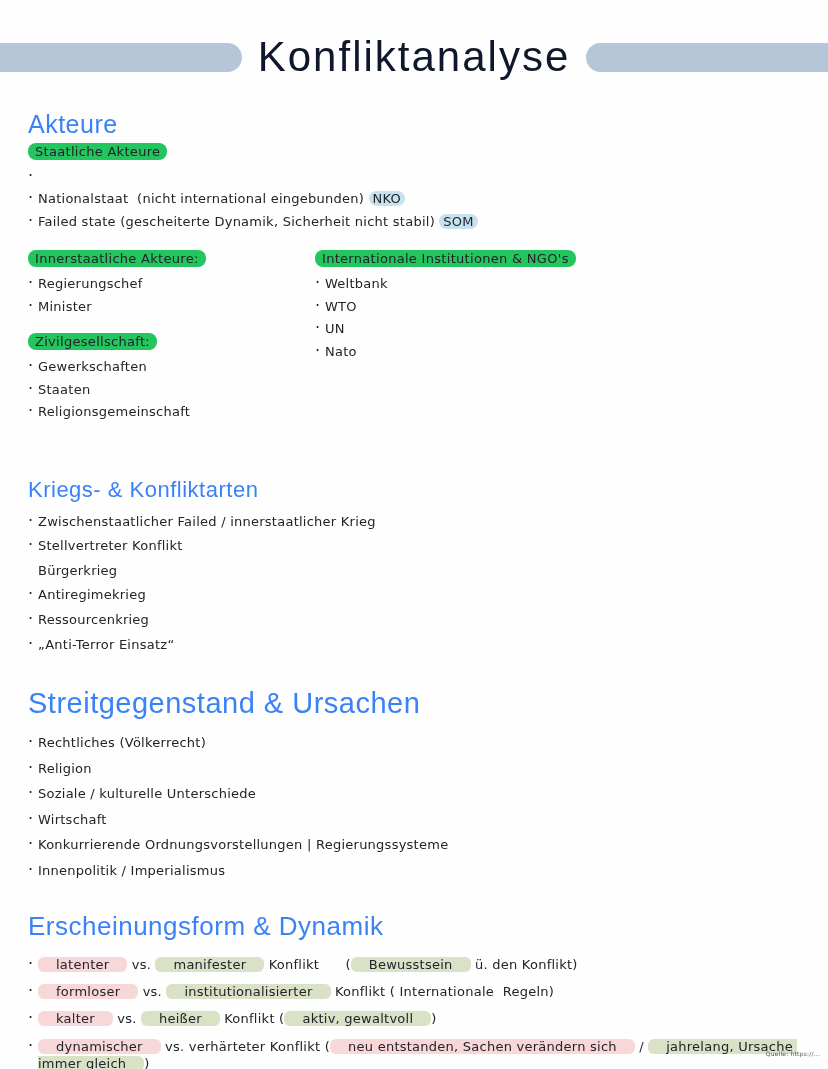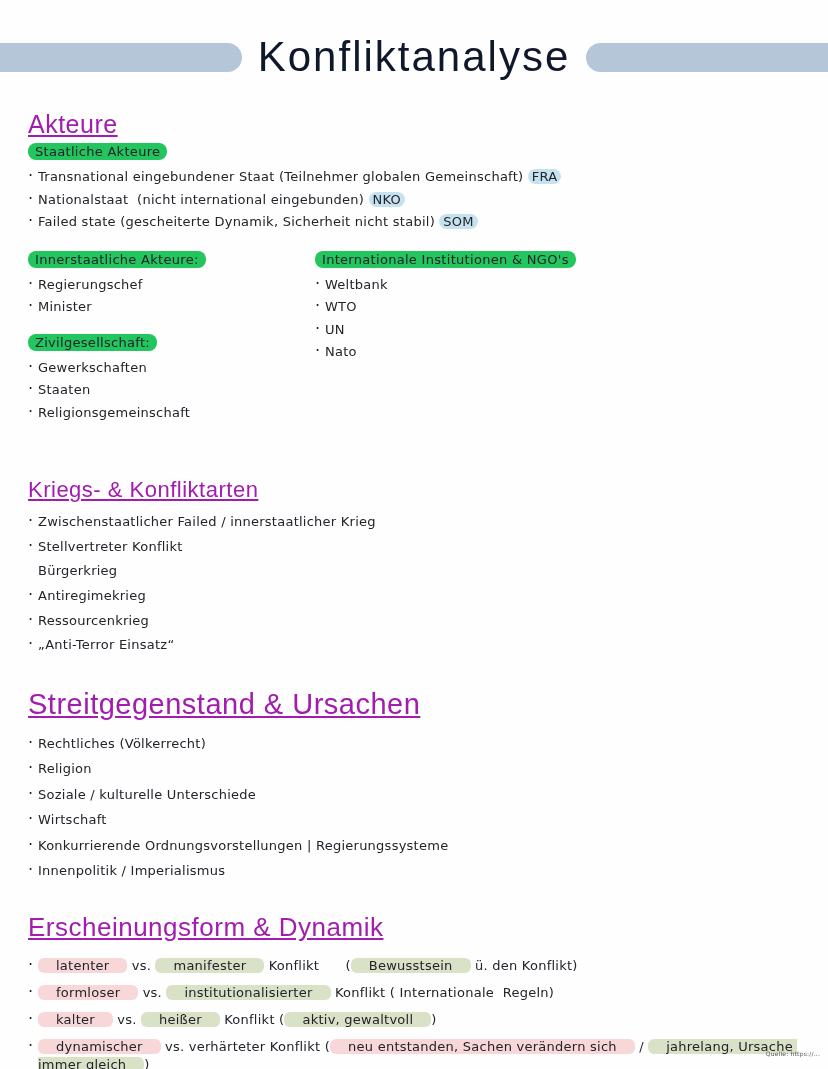--- a/index.html
+++ b/index.html
@@ -24,23 +24,22 @@
   h1.title{
     margin:0;white-space:nowrap;
     font-family:"Liberation Sans",sans-serif;
     font-weight:400;letter-spacing:2px;
     font-size:42px;color:#0f172a;
   }
   
   .content{padding:0 24px 0 28px;}
   h2.sec{
     font-family:"Liberation Sans",sans-serif;
-    font-weight:400;color:#a21caf;letter-spacing:.5px;
+    font-weight:400;color:#3b82f6;letter-spacing:.5px;
     margin:0;
-    text-decoration:underline;
   }
   .s-akteure h2{font-size:25px;margin-top:36px;margin-bottom:2px;}
   .s-kriegs  h2{font-size:22px;margin-top:40px;margin-bottom:8px;}
   .s-streit  h2{font-size:29px;margin-top:34px;margin-bottom:12px;}
   .s-ersch   h2{font-size:26px;margin-top:32px;margin-bottom:12px;}
 
   .row{display:flex;align-items:baseline;margin:3px 0;}
   .dot{width:10px;flex:0 0 10px;text-align:left;color:#23232b;}
   .dot.empty{visibility:hidden;}
   .txt{white-space:pre-wrap;font-size:13px;letter-spacing:.25px;line-height:1.35;}
@@ -81,21 +80,20 @@
   </div>
 
   <div class="content">
 
     <section class="s-akteure">
       <h2 class="sec">Akteure</h2>
       <span class="hl-label">Staatliche Akteure</span>
       <div>
           <div class="row">
             <span class="dot">·</span>
-            <span class="txt"><span>Transnational eingebundener Staat (Teilnehmer globalen Gemeinschaft) </span><span class="hl hl-badge">FRA</span></span>
           </div>
           <div class="row">
             <span class="dot">·</span>
             <span class="txt"><span>Nationalstaat  (nicht international eingebunden) </span><span class="hl hl-badge">NKO</span></span>
           </div>
           <div class="row">
             <span class="dot">·</span>
             <span class="txt"><span>Failed state (gescheiterte Dynamik, Sicherheit nicht stabil) </span><span class="hl hl-badge">SOM</span></span>
           </div>
         </div>

